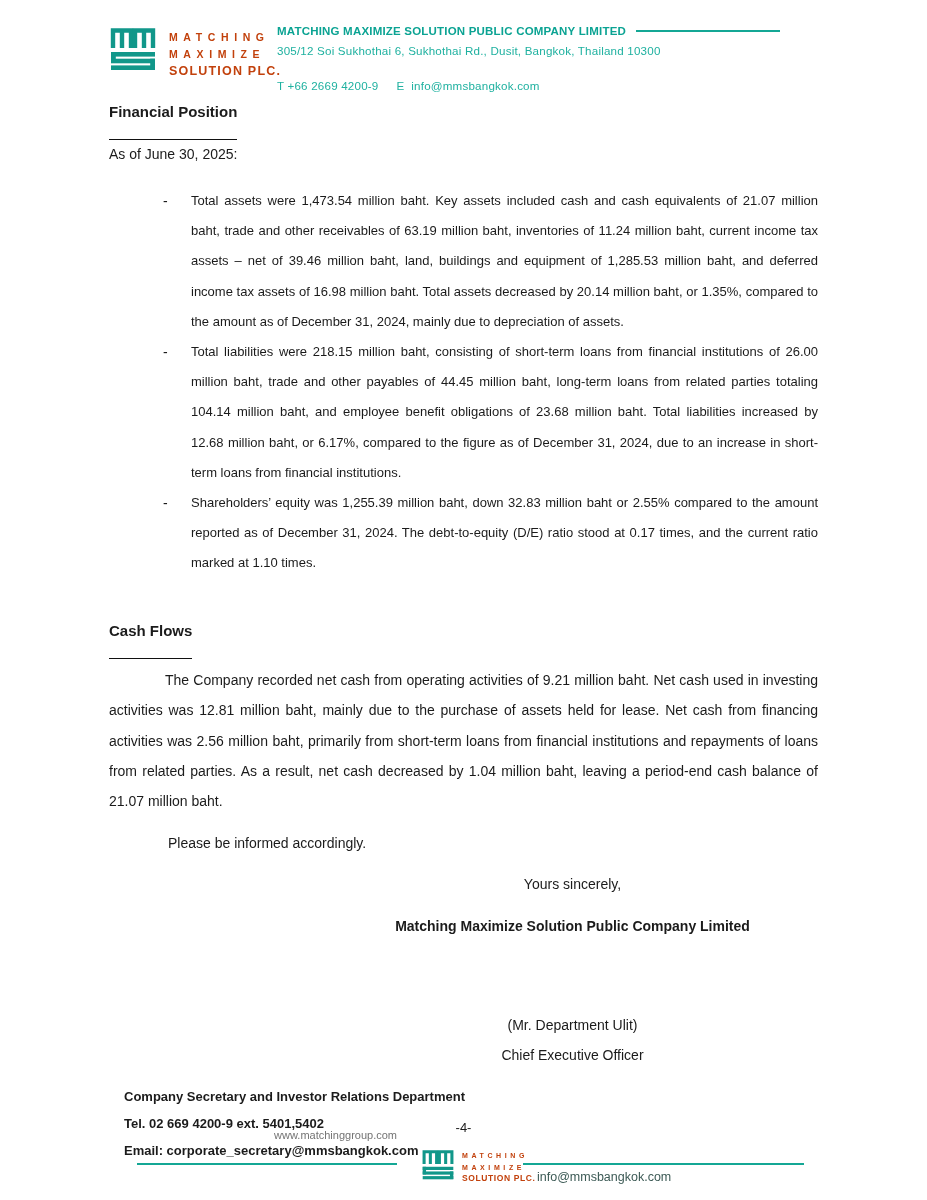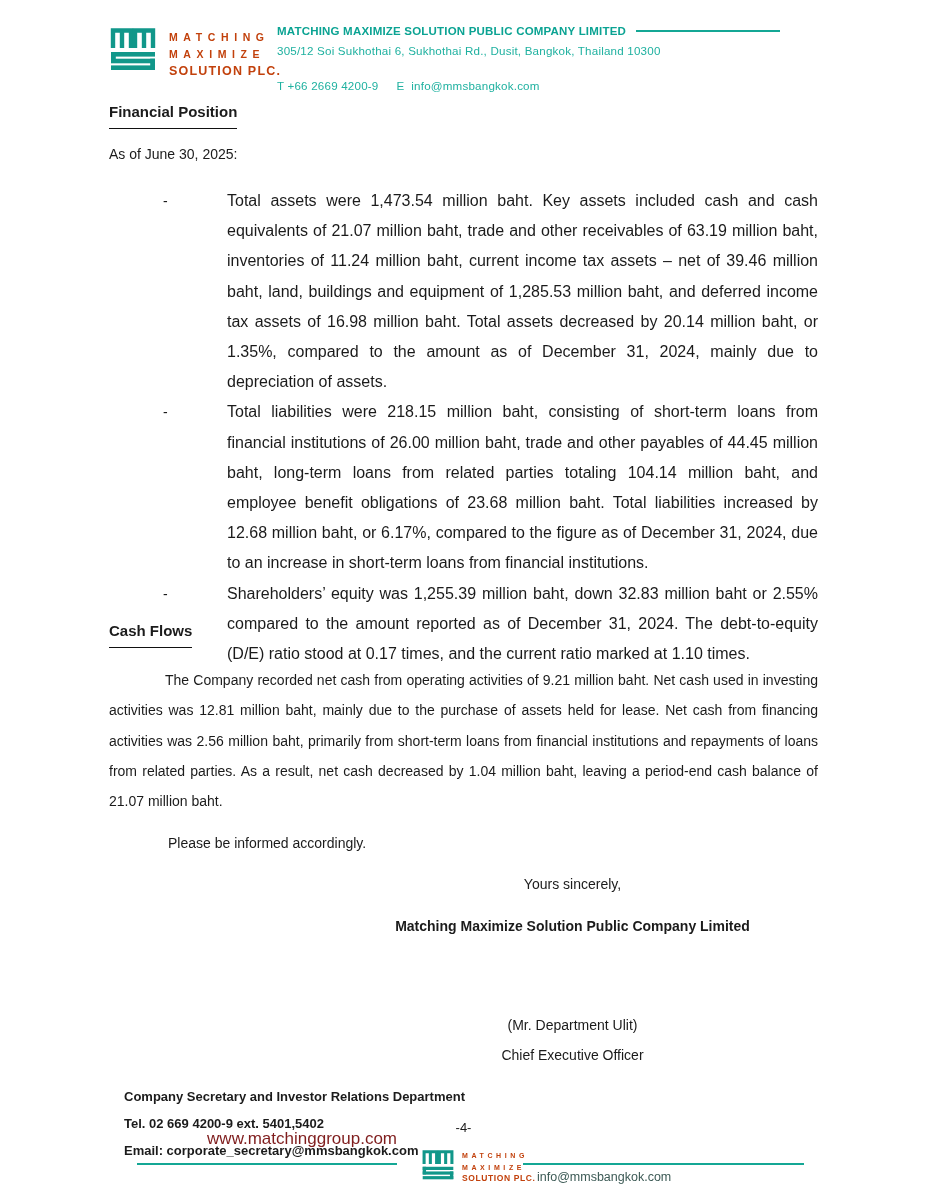--- a/index.html
+++ b/index.html
@@ -15,43 +15,43 @@
   .brand-lines .b1, .brand-lines .b2 { font-size:10.5px; letter-spacing:5.6px; line-height:17px; white-space:nowrap; }
   .brand-lines .b3 { font-size:12.5px; letter-spacing:1.2px; line-height:17px; white-space:nowrap; }
   .head-right { position:absolute; left:167px; top:1px; width:503px; color:#1fb1a0; }
   .head-title-row { display:flex; align-items:center; }
   .head-company { font-size:11.5px; font-weight:bold; color:#0ba393; letter-spacing:0.2px; white-space:nowrap; }
   .head-rule { flex:1; border-top:2.5px solid #14a795; margin-left:10px; }
   .head-address { font-size:11.6px; margin-top:7px; letter-spacing:0.2px; }
   .head-contact { font-size:11.6px; margin-top:22px; letter-spacing:0.2px; }
   .head-contact .gap { display:inline-block; width:18px; }
   
-  .h-underline { font-size:15px; font-weight:bold; border-bottom:1.6px solid #111; padding-bottom:8px; display:inline-block; }
+  .h-underline { font-size:15px; font-weight:bold; border-bottom:1.6px solid #111; padding-bottom:19px; display:inline-block; }
   .fin-heading { position:absolute; left:109px; top:103px; }
   .as-of { position:absolute; left:109px; top:146px; font-size:14px; }
   .bullets { position:absolute; left:109px; top:186px; width:709px; }
   .bullet { display:flex; }
   .bullet .dash { width:82px; padding-left:54px; font-size:14px; line-height:30.2px; }
-  .bullet .btext { flex:1; font-size:16px; line-height:30.2px; text-align:justify;margin-left:36px; }
+  .bullet .btext { flex:1; font-size:13px; line-height:30.2px; text-align:justify; }
   .cash-heading { position:absolute; left:109px; top:622px; }
   .cash-para { position:absolute; left:109px; top:665px; width:709px;
                font-size:14px; line-height:30.3px; text-align:justify; text-indent:56px; }
   .please { position:absolute; left:168px; top:835px; font-size:14px; }
   .sign-block { position:absolute; left:218px; top:876px; width:709px; text-align:center; }
   .sign-block .row { position:absolute; left:0; width:100%; font-size:14px; }
   .sb-yours { top:0; }
   .sb-company { top:42px; font-weight:bold; font-size:14.5px; }
   .sb-name { top:141px; }
   .sb-title { top:171px; }
   
   .footer-left { position:absolute; left:124px; top:1083px; font-size:13px; line-height:27px;font-weight:bold; }
   .page-num { position:absolute; left:0; top:1120px; width:927px; text-align:center; font-size:13px; }
   .line-left  { position:absolute; left:137px; top:1163px; width:260px; border-top:2px solid #14a795; }
   .line-right { position:absolute; left:523px; top:1163px; width:281px; border-top:2px solid #14a795; }
-  .www  { position:absolute; left:137px; top:1129px; width:260px; text-align:right; font-size:17px; color:#7f1d1d; }
+  .www  { position:absolute; left:137px; top:1129px; width:260px; text-align:right; font-size:11px; color:#737373; }
   .info { position:absolute; left:537px; top:1170px; font-size:12.5px; color:#3c5a55; }
   .footer-logo { position:absolute; left:422px; top:1147px; display:flex; }
   .footer-logo .brand-lines { margin-left:8px; margin-top:3px; }
   .footer-logo .b1, .footer-logo .b2 { font-size:7px; letter-spacing:3.6px; line-height:11.5px; }
   .footer-logo .b3 { font-size:8.5px; letter-spacing:0.6px; line-height:11.5px; }
 </style>
 </head>
 <body>
 
 <div class="page">

